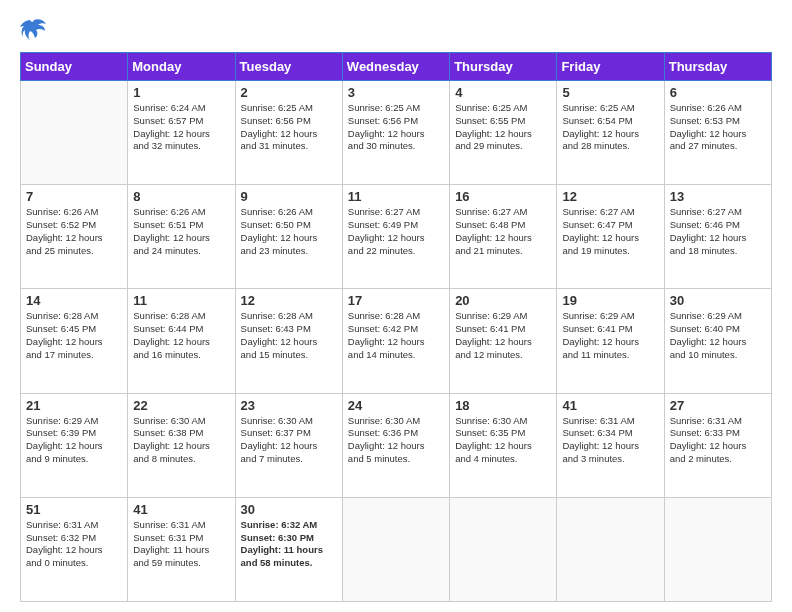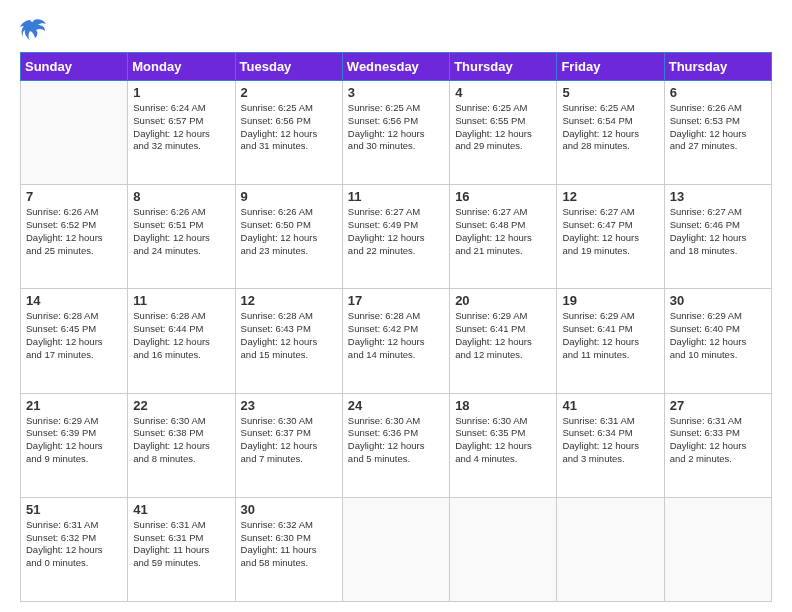--- a/index.html
+++ b/index.html
@@ -341,21 +341,21 @@
           </td>
           <td>
             <span class="day-number">41</span>
             <div class="day-info" style="white-space: pre-line;">Sunrise: 6:31 AM
 Sunset: 6:31 PM
 Daylight: 11 hours
 and 59 minutes.</div>
           </td>
           <td>
             <span class="day-number">30</span>
-            <div class="day-info" style="white-space: pre-line;">Sunrise: 6:32 AM
+            <div class="day-info" style="white-space: pre-line; font-weight: bold;">Sunrise: 6:32 AM
 Sunset: 6:30 PM
 Daylight: 11 hours
 and 58 minutes.</div>
           </td>
           <td class="empty-cell"></td>
           <td class="empty-cell"></td>
           <td class="empty-cell"></td>
           <td class="empty-cell"></td>
         </tr>
       </tbody>

